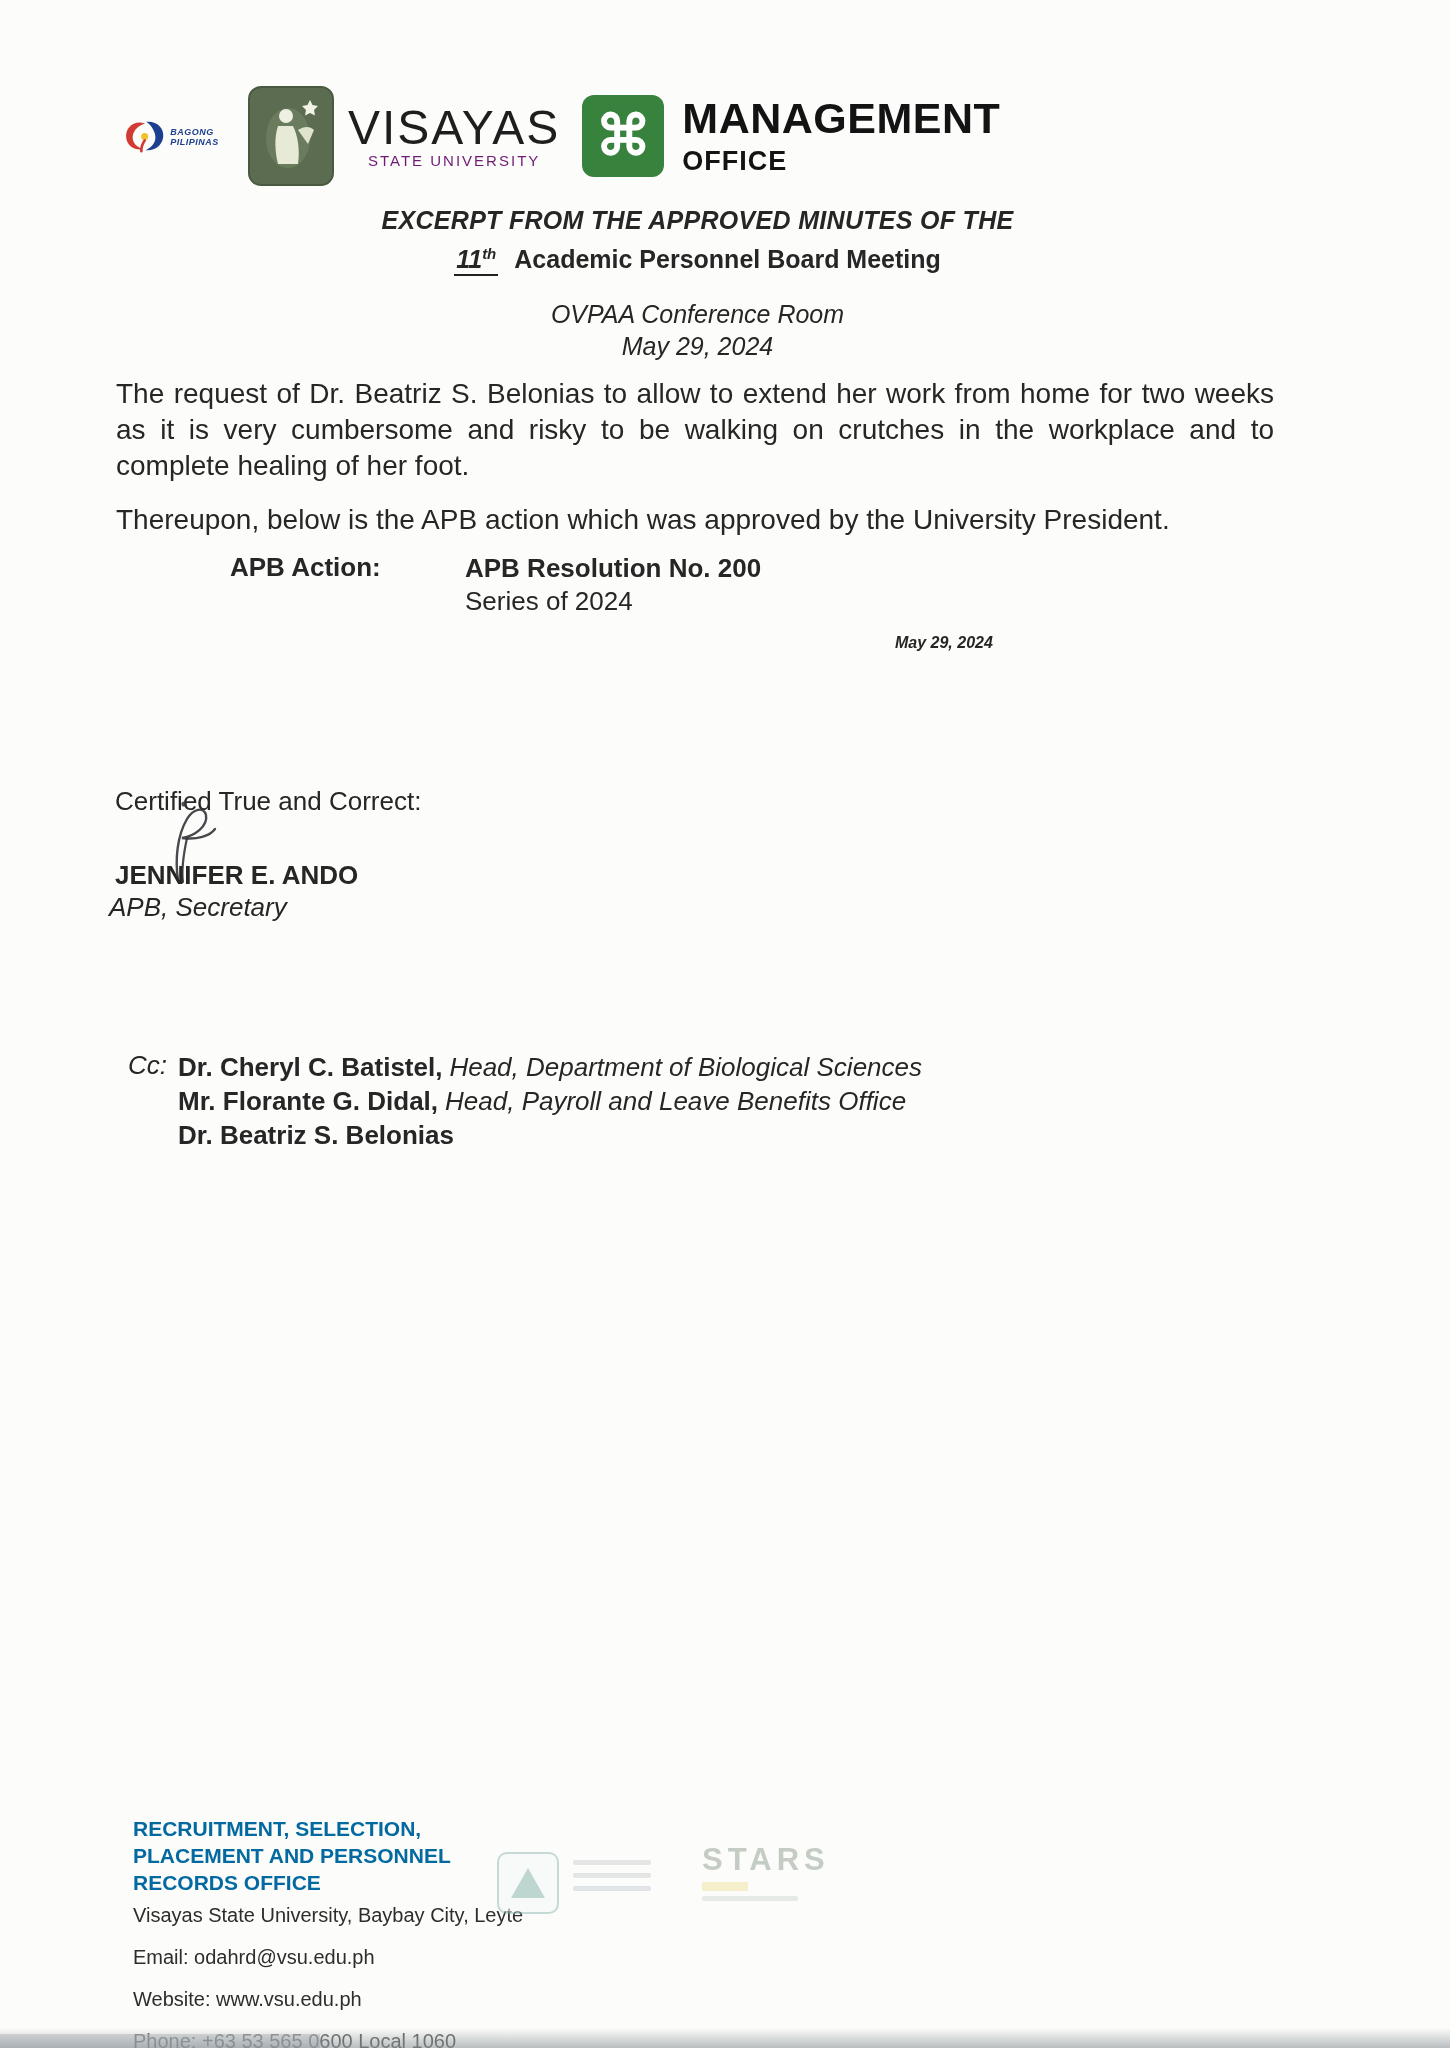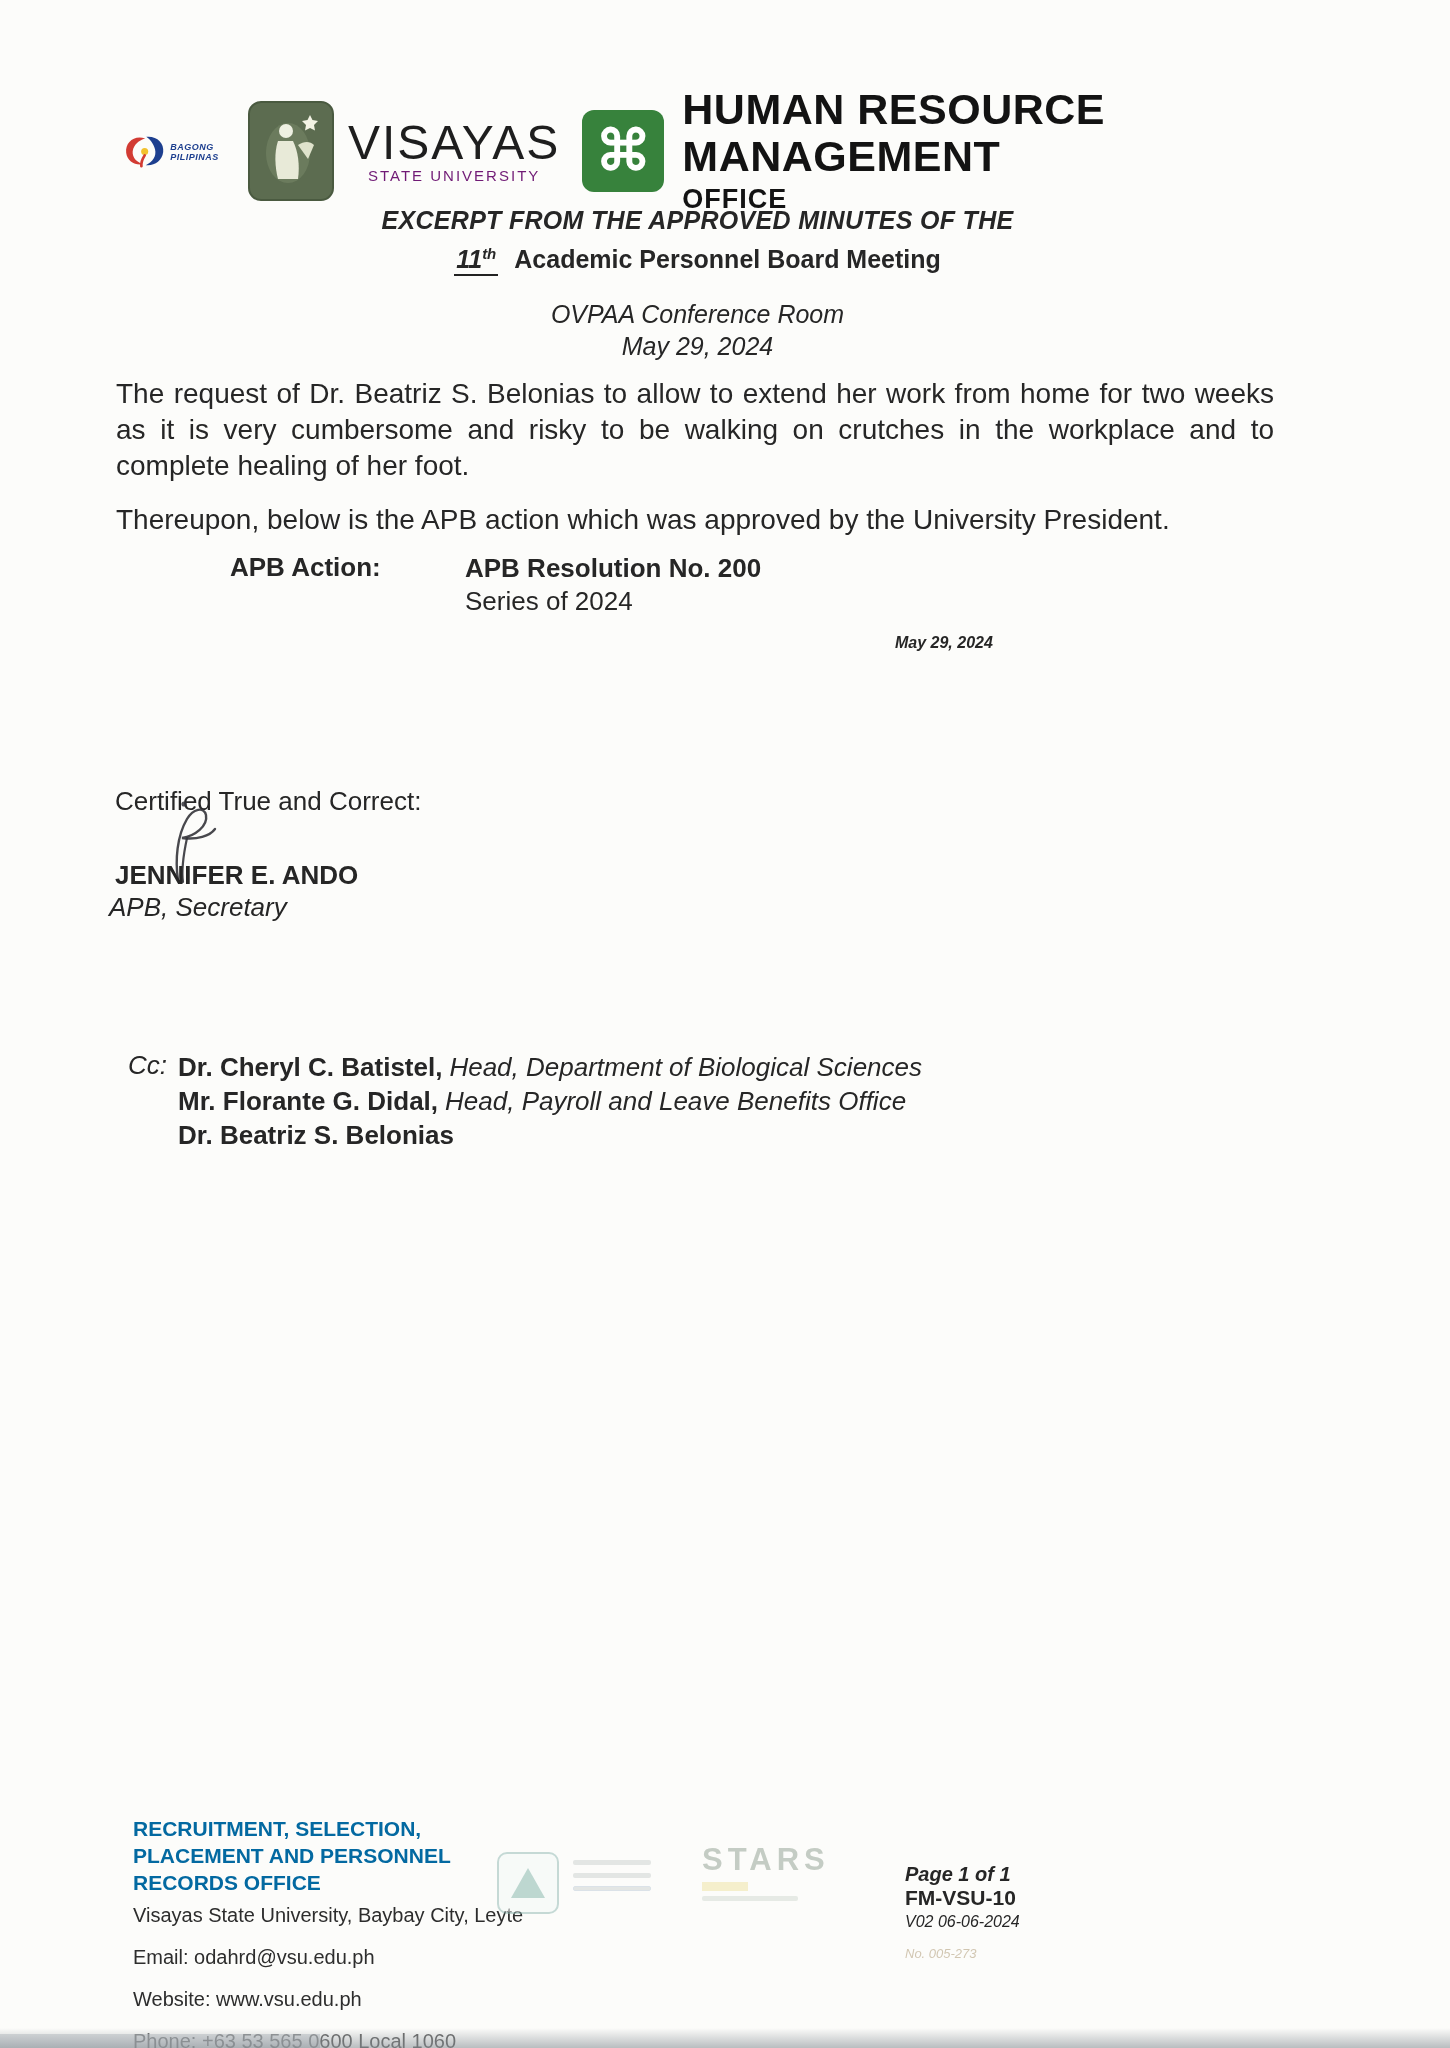--- a/index.html
+++ b/index.html
@@ -123,21 +123,20 @@
     <div class="vsu-wordmark">
       <div class="vsu-name">VISAYAS</div>
       <div class="vsu-sub">STATE UNIVERSITY</div>
     </div>
 
     <div class="hrmo-logo">
       <span class="hrmo-glyph">⌘</span>
     </div>
 
     <div class="office-title">
-      <div class="office-big">HUMAN RESOURCE</div>
       <div class="office-big">MANAGEMENT</div>
       <div class="office-small">OFFICE</div>
     </div>
   </div>
 
   <div class="title-block">
     <div class="title-l1">EXCERPT FROM THE APPROVED MINUTES OF THE</div>
     <div class="title-l2">
       <span class="meeting-num"><span>11</span><sup>th</sup></span><span class="meeting-rest">Academic Personnel Board Meeting</span>
     </div>
@@ -197,23 +196,17 @@
       <div class="tuv-sub"></div>
     </div>
   </div>
 
   <div class="stars-stamp">
     <div class="stars-text">STARS</div>
     <div class="stars-bar"></div>
     <div class="stars-sub"></div>
   </div>
 
-  <div class="footer-right">
-    <div class="fr-page">Page 1 of 1</div>
-    <div class="fr-code">FM-VSU-10</div>
-    <div class="fr-ver">V02 06-06-2024</div>
-    <div class="fr-ctrl">No. 005-273</div>
-  </div>
 
   <div class="scan-corner"></div>
   <div class="scan-bottom"></div>
 
 </div>
 
 </body></html>

